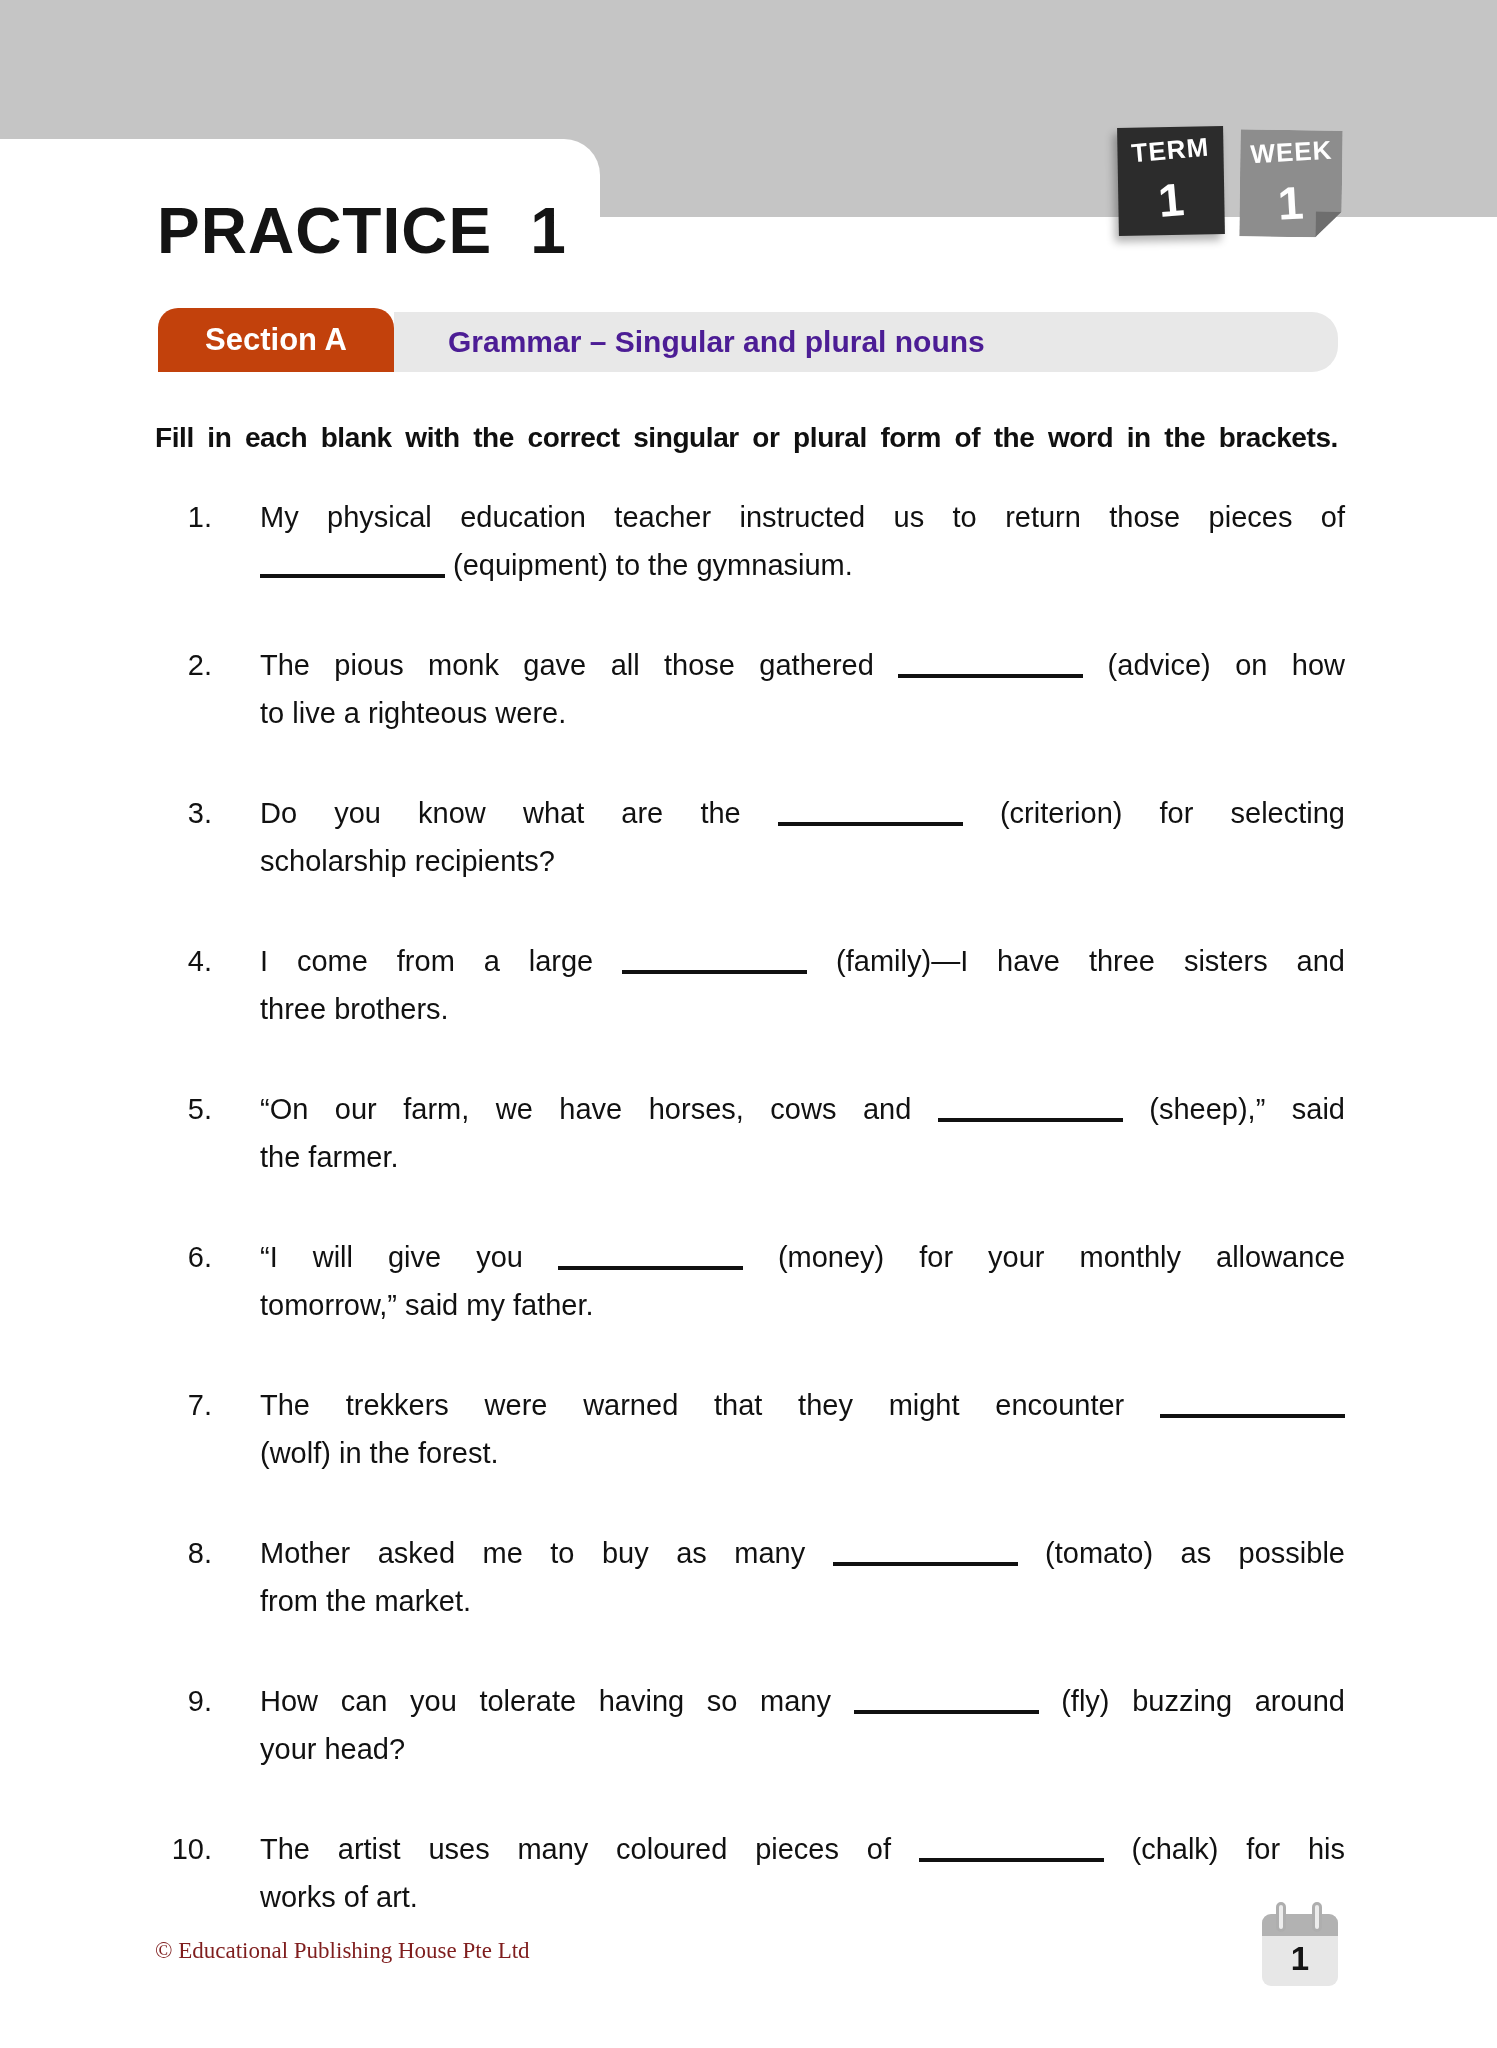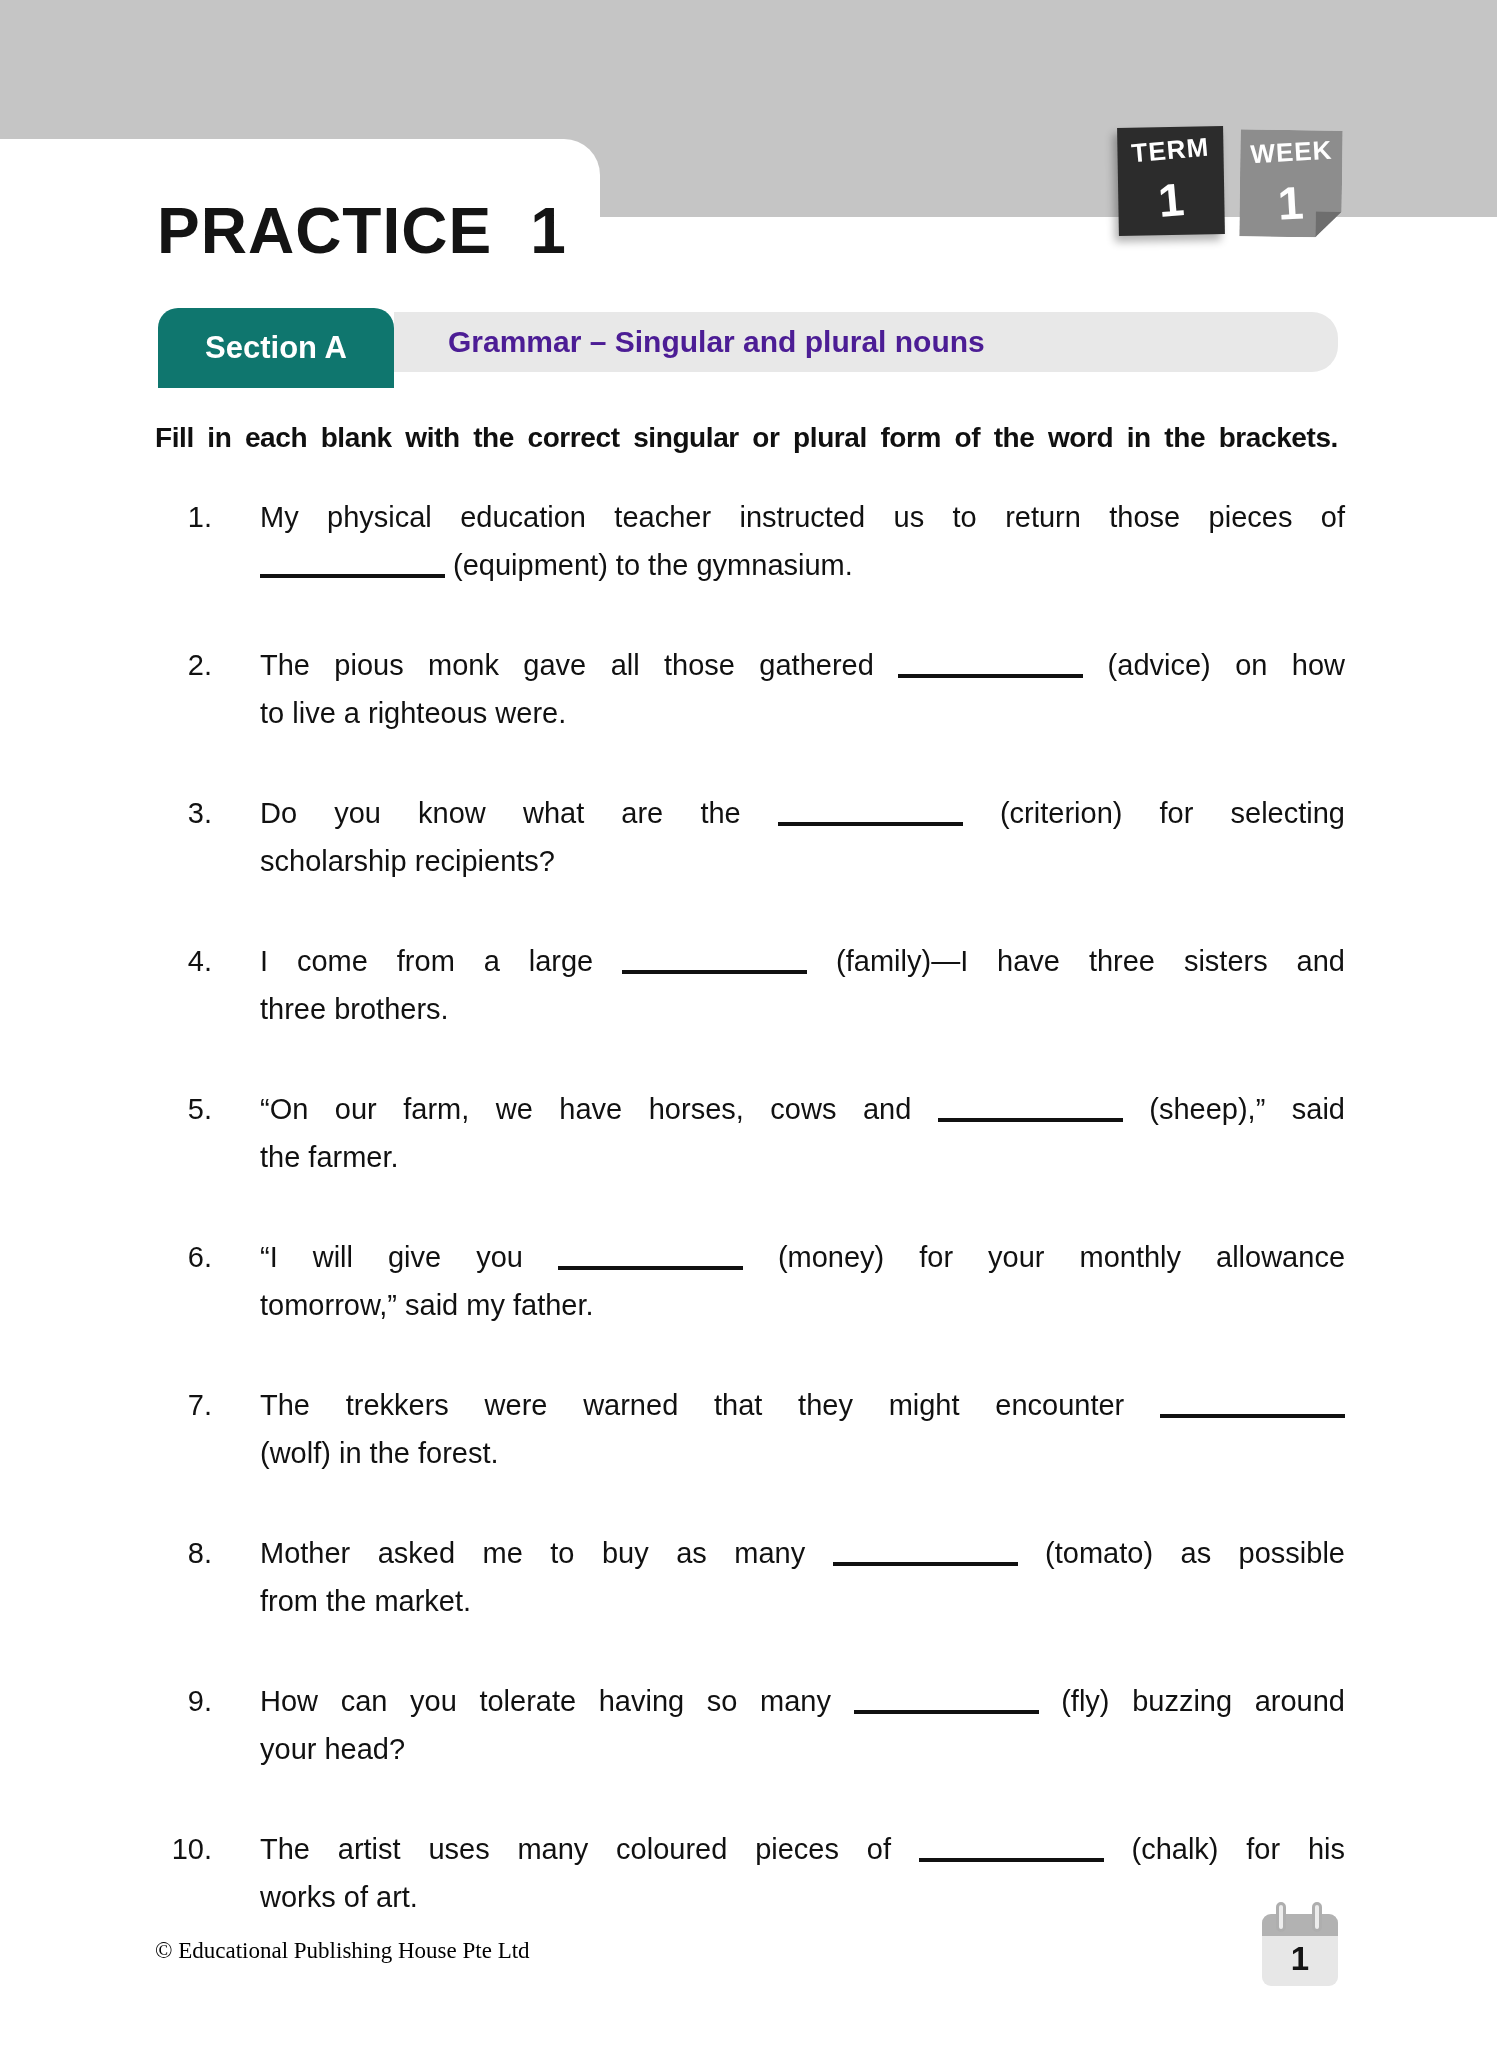--- a/index.html
+++ b/index.html
@@ -19,21 +19,21 @@
           box-shadow:-4px 6px 9px rgba(0,0,0,.30);}
   .sticky .lbl{font-size:26px;font-weight:bold;letter-spacing:1px;transform:rotate(-4deg);}
   .sticky .val{font-size:46px;font-weight:bold;transform:rotate(-4deg);}
   .term{left:1118px;top:127px;background:#2c2c2c;transform:rotate(-1deg);}
   .week{left:1240px;top:130px;width:102px;height:107px;background:#8d8d8d;transform:rotate(0.8deg);
         clip-path:polygon(0 0,100% 0,100% calc(100% - 26px),calc(100% - 26px) 100%,0 100%);}
   .week::after{content:"";position:absolute;right:0;bottom:0;width:26px;height:26px;
                background:#6e6e6e;clip-path:polygon(0 0,100% 0,0 100%);}
 
   
-  .section-tab{position:absolute;left:158px;top:308px;width:236px;height:80px;background:#0f766e;
+  .section-tab{position:absolute;left:158px;top:308px;width:236px;height:64px;background:#c2410c;
                border-radius:20px 20px 0 0;display:flex;align-items:center;justify-content:center;}
   .section-tab span{color:#fff;font-size:31px;font-weight:bold;}
   .section-bar{position:absolute;left:394px;top:312px;width:944px;height:60px;background:#e8e8e8;
                border-radius:0 26px 26px 0;display:flex;align-items:center;}
   .section-bar span{margin-left:54px;font-size:30px;font-weight:bold;color:#4c1d95;}
 
   .instruction{position:absolute;left:155px;top:394px;width:1183px;font-size:28px;font-weight:bold;
                letter-spacing:-0.4px;text-align:justify;text-align-last:justify;color:#101010;}
 
   
@@ -41,21 +41,21 @@
   .q-row{display:flex;margin-bottom:52px;}
   .q-num{width:57px;text-align:right;font-size:29px;line-height:48px;flex:none;}
   .q-text{margin-left:48px;width:1093px;font-size:29px;line-height:48px;}
   .q-line1{text-align:justify;text-align-last:justify;}
   .q-line2{text-align:left;}
   .blank{display:inline-block;width:185px;height:4px;border-bottom:4px solid #111;
          vertical-align:-3px;}
 
   
   .copyright{position:absolute;left:155px;top:1938px;font-family:"Liberation Serif",serif;
-             font-size:23px;color:#000000;}
+             font-size:23px;color:#7f1d1d;}
   .calendar{position:absolute;left:1262px;top:1902px;width:76px;height:84px;}
   .cal-body{position:absolute;left:0;top:12px;width:76px;height:72px;background:#e7e7e7;
             border-radius:9px;}
   .cal-band{position:absolute;left:0;top:12px;width:76px;height:22px;background:#b2b2b2;
             border-radius:9px 9px 0 0;}
   .cal-pin{position:absolute;top:0;width:10px;height:30px;background:#ededed;
            border:3px solid #aeaeae;border-radius:6px;box-sizing:border-box;}
   .pin-l{left:14px;} .pin-r{left:50px;}
   .cal-num{position:absolute;left:0;top:38px;width:76px;text-align:center;font-size:33px;
            font-weight:bold;color:#151515;}

